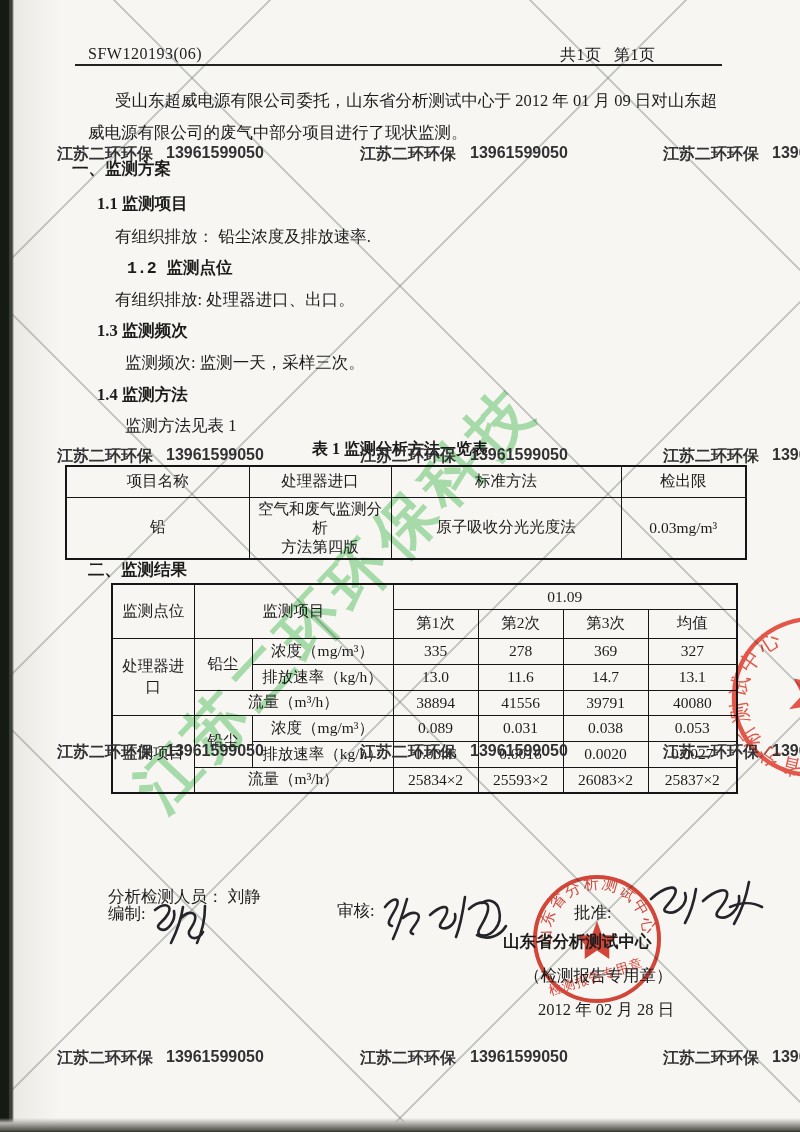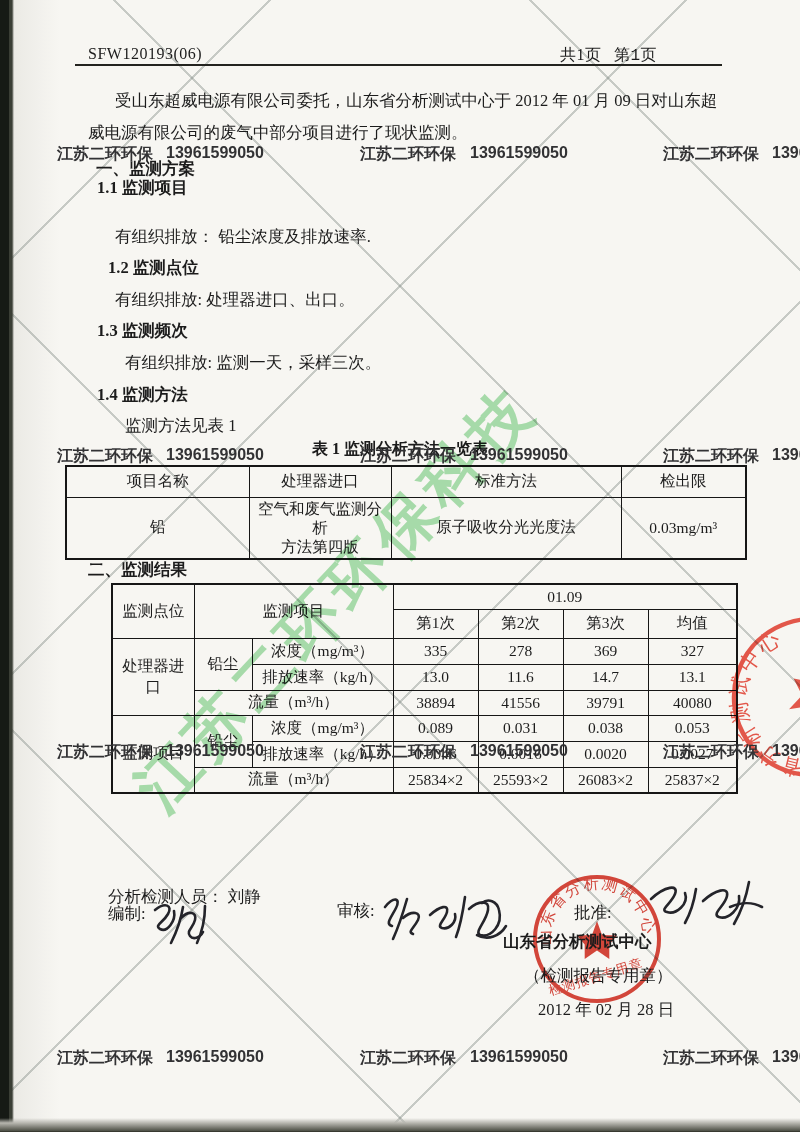--- a/index.html
+++ b/index.html
@@ -47,33 +47,33 @@
 </style>
 </head>
 <body>
 
 <div class="page">
   <div class="shade"></div>
   <div class="xpattern"></div>
 
   <div class="abs hdr" style="left:88px;top:45px;">SFW120193(06)</div>
   <div class="abs hdr" style="left:560px;top:45px;">共1页</div>
-  <div class="abs hdr" style="left:614px;top:45px;font-family:Liberation Mono, monospace;">第1页</div>
+  <div class="abs hdr" style="left:614px;top:45px;">第1页</div>
   <div class="rule"></div>
 
   <div class="abs body-txt" style="left:115px;top:90px;">受山东超威电源有限公司委托，山东省分析测试中心于 2012 年 01 月 09 日对山东超</div>
   <div class="abs body-txt" style="left:88px;top:122px;">威电源有限公司的废气中部分项目进行了现状监测。</div>
 
-  <div class="abs body-txt bold" style="left:96px;top:158px;">一、监测方案</div>
-  <div class="abs body-txt bold" style="left:97px;top:177px;text-align:center;">1.1 监测项目</div>
+  <div class="abs body-txt bold" style="left:72px;top:158px;">一、监测方案</div>
+  <div class="abs body-txt bold" style="left:97px;top:193px;text-align:center;">1.1 监测项目</div>
   <div class="abs body-txt" style="left:115px;top:226px;">有组织排放：  铅尘浓度及排放速率.</div>
-  <div class="abs body-txt bold" style="left:108px;top:257px;">1.2 监测点位</div>
+  <div class="abs body-txt bold" style="left:127px;top:257px;font-family:Liberation Mono, monospace;">1.2 监测点位</div>
   <div class="abs body-txt" style="left:115px;top:289px;">有组织排放: 处理器进口、出口。</div>
   <div class="abs body-txt bold" style="left:97px;top:320px;">1.3 监测频次</div>
-  <div class="abs body-txt" style="left:125px;top:352px;">有组织排放: 监测一天，采样三次。</div>
+  <div class="abs body-txt" style="left:125px;top:352px;">监测频次: 监测一天，采样三次。</div>
   <div class="abs body-txt bold" style="left:97px;top:384px;">1.4 监测方法</div>
   <div class="abs body-txt" style="left:125px;top:415px;">监测方法见表 1</div>
 
   <div class="abs bold center800" style="top:439px;font-size:16px;">表 1  监测分析方法一览表</div>
 
   <table class="doc-table abs" style="left:65px;top:465px;width:680px;">
     <colgroup>
         <col style="width:183px">
         <col style="width:142px">
         <col style="width:230px">

